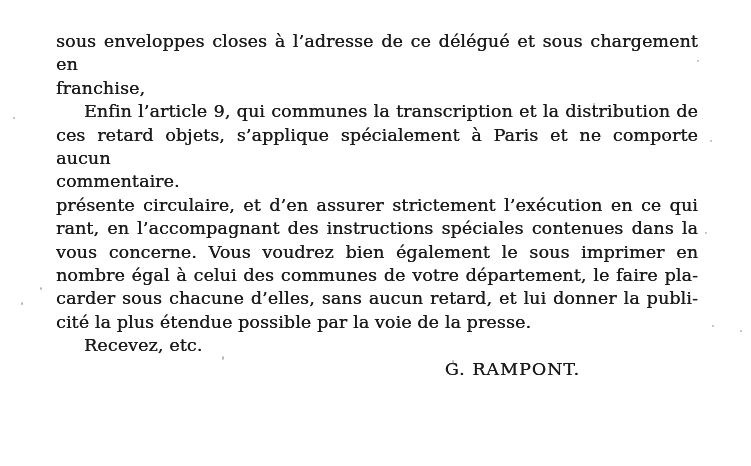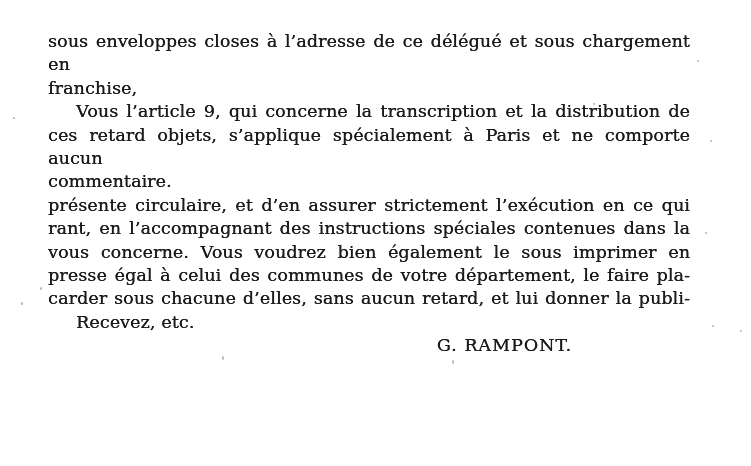--- a/index.html
+++ b/index.html
@@ -6,21 +6,21 @@
   .page {
     position: relative;
     width: 751px;
     height: 466px;
     background: #ffffff;
     overflow: hidden;
     font-family: "DejaVu Serif", "Liberation Serif", serif;
   }
   .textblock {
     position: absolute;
-    left: 48px;
+    left: 56px;
     top: 30px;
     width: 642px;
     font-size: 17.5px;
     line-height: 23.4px;
     color: #1b1b1b;
     text-shadow: 0.25px 0 0 currentColor; 
     letter-spacing: 0.1px;
   }
   .line {
     text-align: justify;
@@ -46,28 +46,29 @@
     opacity: 0.45;
   }
 </style>
 </head>
 <body>
 
 <div class="page">
   <div class="textblock">
     <div class="line">sous enveloppes closes à l’adresse de ce délégué et sous chargement en</div>
     <div class="line end">franchise,</div>
-    <div class="line indent">Vous l’article 9, qui concerne la transcription et la distribution de</div>
+    <div class="line indent">Enfin l’article 9, qui communes la transcription et la distribution de</div>
     <div class="line">ces retard objets, s’applique spécialement à Paris et ne comporte aucun</div>
     <div class="line end">commentaire.</div>
     <div class="line">présente circulaire, et d’en assurer strictement l’exécution en ce qui</div>
     <div class="line">rant, en l’accompagnant des instructions spéciales contenues dans la</div>
     <div class="line">vous concerne. Vous voudrez bien également le sous imprimer en</div>
-    <div class="line">presse égal à celui des communes de votre département, le faire pla-</div>
+    <div class="line">nombre égal à celui des communes de votre département, le faire pla-</div>
     <div class="line">carder sous chacune d’elles, sans aucun retard, et lui donner la publi-</div>
+    <div class="line end">cité la plus étendue possible par la voie de la presse.</div>
     <div class="line end indent">Recevez, etc.</div>
     <div class="line sig">G. RAMPONT.</div>
   </div>
 
   <div class="speck" style="left:697px; top:60px;  width:2px; height:2px;"></div>
   <div class="speck" style="left:13px;  top:117px; width:2px; height:2px;"></div>
   <div class="speck" style="left:710px; top:140px; width:2px; height:2px;"></div>
   <div class="speck" style="left:705px; top:232px; width:2px; height:2px;"></div>
   <div class="speck" style="left:40px;  top:287px; width:2px; height:3px;"></div>
   <div class="speck" style="left:21px;  top:302px; width:2px; height:3px;"></div>

